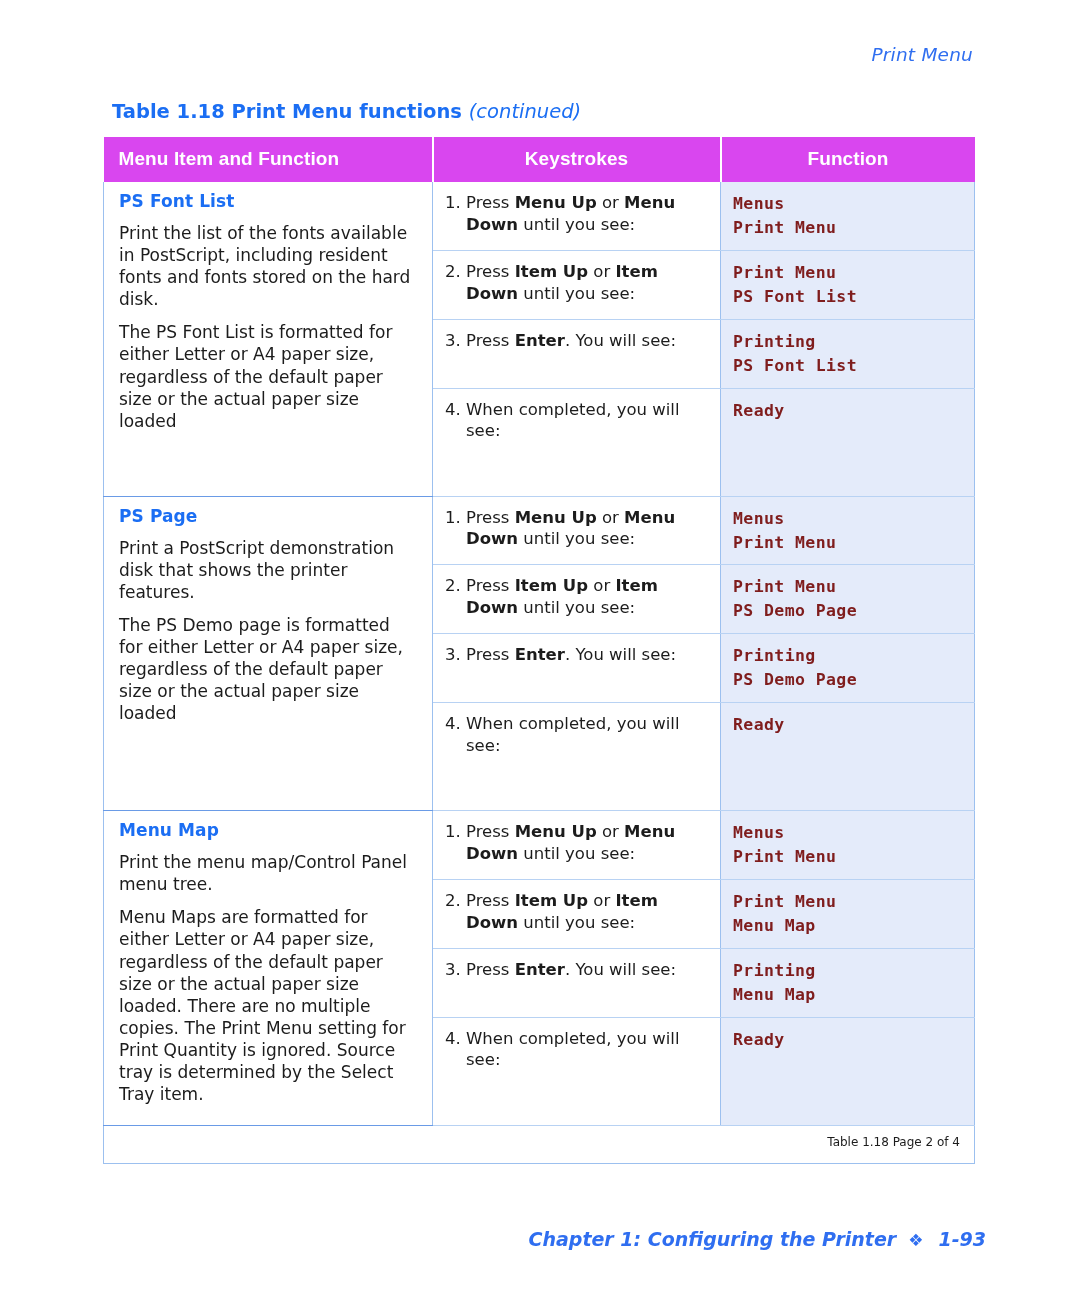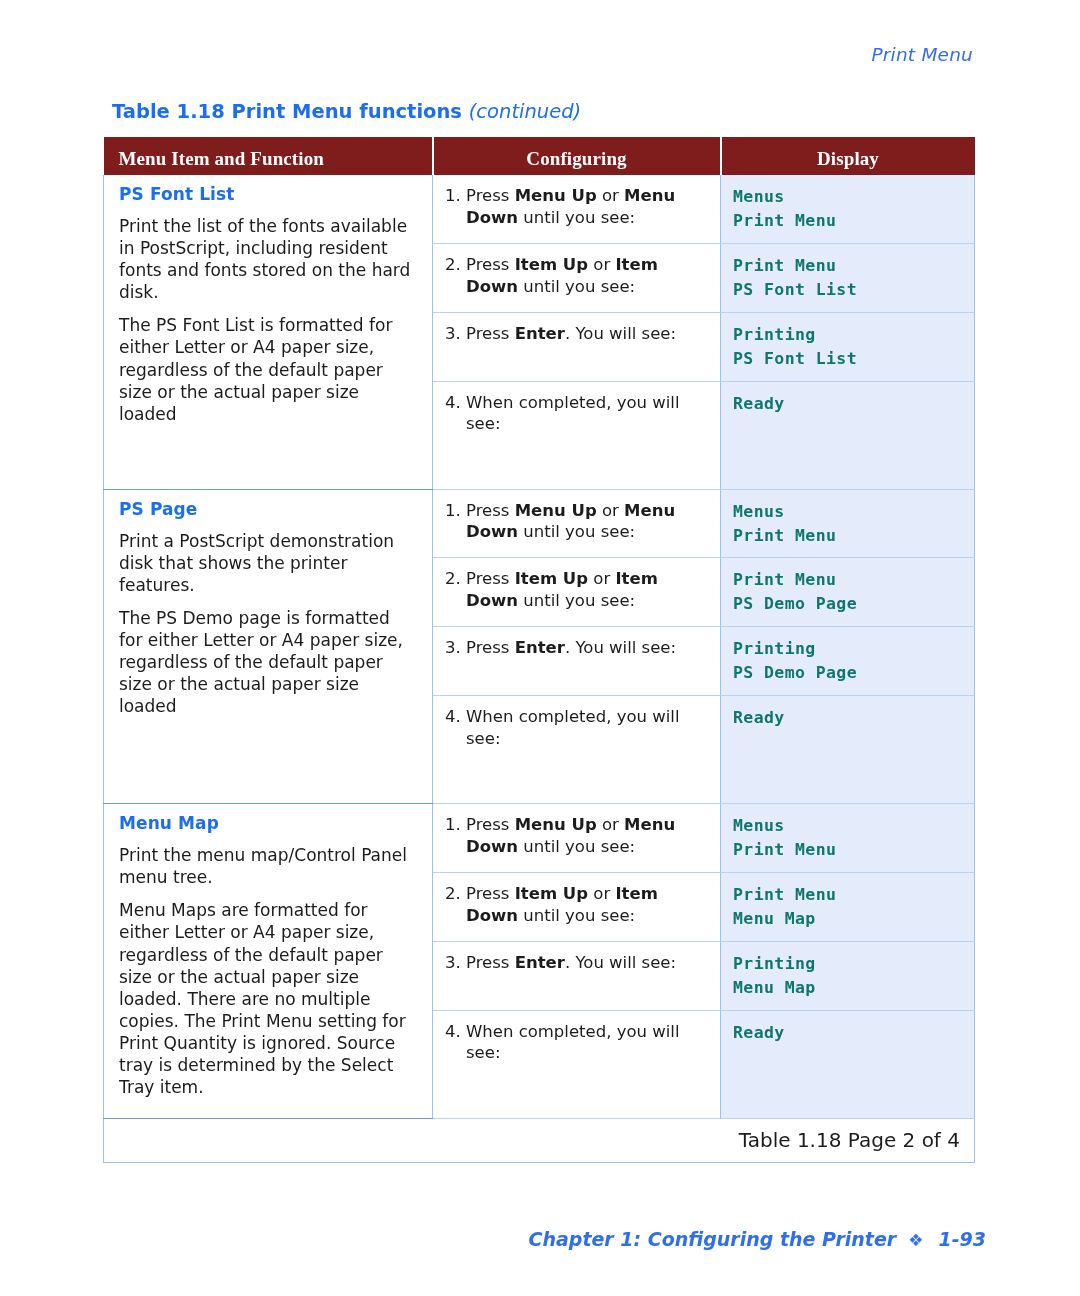--- a/index.html
+++ b/index.html
@@ -52,26 +52,26 @@
     border-collapse: collapse;
     width: 871px;
     table-layout: fixed;
   }
   col.c-menu    { width: 329px; }
   col.c-keys    { width: 288px; }
   col.c-display { width: 254px; }
 
   
   thead th {
-    background: #7f1d1d;
+    background: #d946ef;
     color: #ffffff;
-    font-family: Liberation Serif, serif;
+    font-family: Liberation Sans, sans-serif;
     font-weight: bold;
     font-size: 19px;
-    padding: 11px 0 5px 0;
+    padding: 11px 0 12px 0;
     border: none;
     text-align: center;
     letter-spacing: 0.1px;
   }
   thead th.th-menu {
     text-align: left;
     padding-left: 15px;
     border-right: 2px solid #ffffff;
   }
   thead th.th-keys {
@@ -148,39 +148,39 @@
   }
   .keystep .txt { flex: 1 1 auto; }
   .keystep b { font-weight: bold; }
 
   
   .disp-line {
     font-family: "DejaVu Sans Mono", monospace;
     font-weight: bold;
     font-size: 16.5px;
     line-height: 1.45;
-    color: #0f766e;
+    color: #7f1d1d;
     letter-spacing: 0.4px;
     white-space: pre;
   }
 
   
   .table-footer-row td {
     background: #ffffff;
     border-top: 1px solid #6a9be6;
     border-right: 1px solid #9cc0ef;
     border-bottom: 1px solid #9cc0ef;
     padding: 9px 14px 10px 0;
   }
   .table-footer-row td.tf-left {
     border-right: none;
   }
   .table-note {
     font-family: "DejaVu Sans", sans-serif;
-    font-size: 20px;
+    font-size: 12px;
     color: #1c1c1c;
     text-align: right;
     white-space: nowrap;
   }
 
   
   td.menu-cell { border-left: 1px solid #9cc0ef; }
   .table-footer-row td.tf-left { border-left: 1px solid #9cc0ef; }
 
   
@@ -214,22 +214,22 @@
 <div class="table-wrap">
   <table class="print-menu-table">
     <colgroup>
       <col class="c-menu">
         <col class="c-keys">
         <col class="c-display">
     </colgroup>
     <thead>
       <tr>
         <th class="th-menu">Menu Item and Function</th>
-        <th class="th-keys">Configuring</th>
-        <th class="th-display">Display</th>
+        <th class="th-keys">Keystrokes</th>
+        <th class="th-display">Function</th>
       </tr>
     </thead>
     <tbody id="table-body">
         <tr class="group-start first-group">
           <td class="menu-cell group-bottom" rowspan="4">
             <div class="menu-title">PS Font List</div>
             <div class="menu-para">Print the list of the fonts available in PostScript, including resident fonts and fonts stored on the hard disk.</div>
             <div class="menu-para">The PS Font List is formatted for either Letter or A4 paper size, regardless of the default paper size or the actual paper size loaded</div>
           </td>
           <td class="keys-cell">

